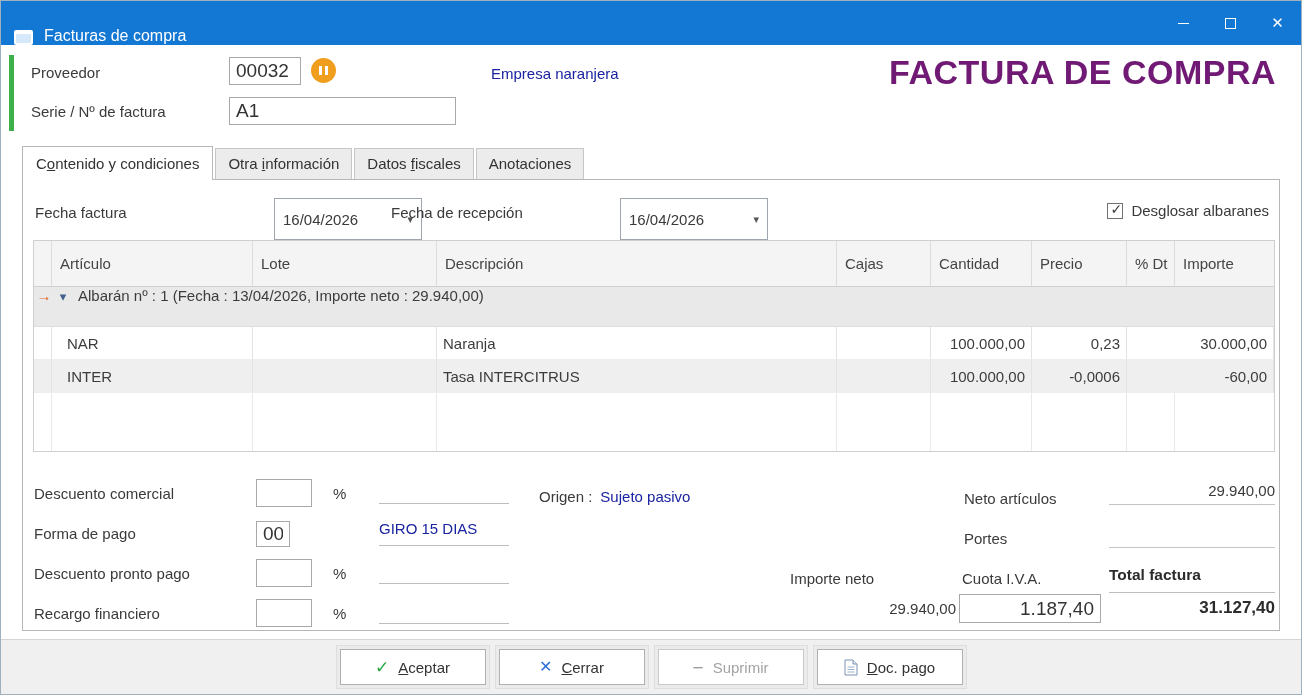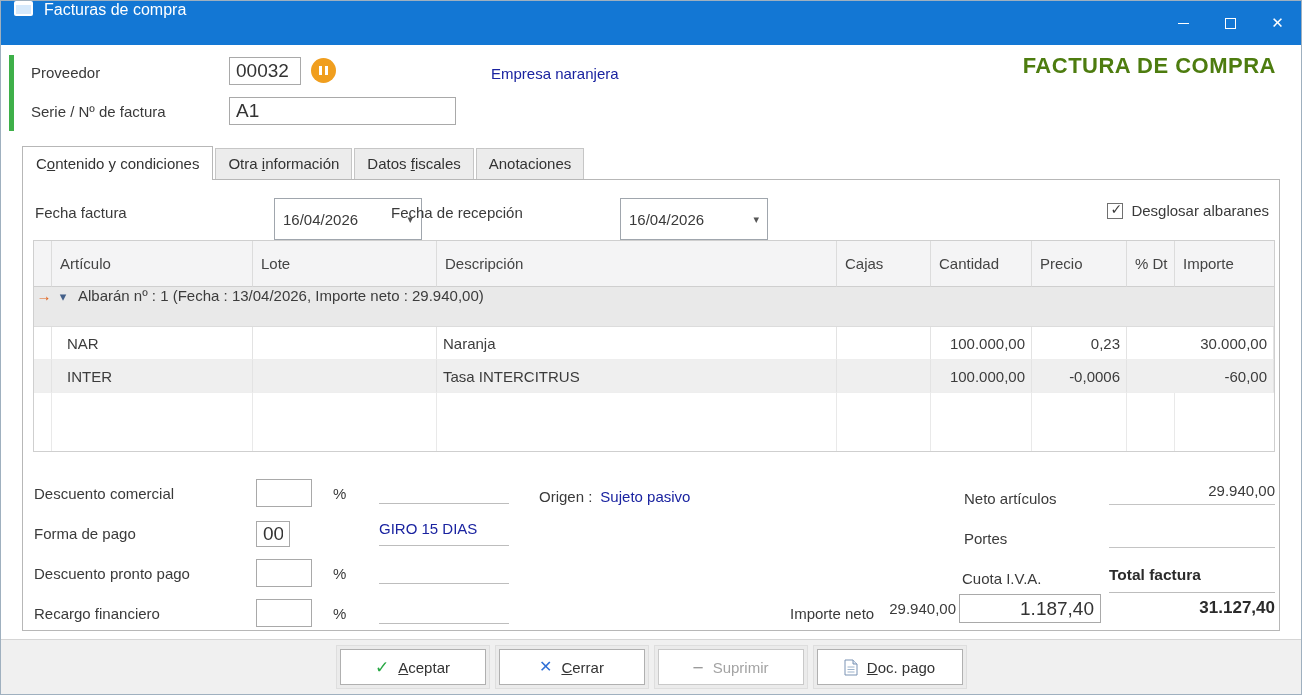--- a/index.html
+++ b/index.html
@@ -8,21 +8,21 @@
     font-family: "Liberation Sans", "DejaVu Sans", sans-serif;
     font-size: 15px; color: #3a3a3a; background: #fff;
   }
   .window {
     width:1302px; height:695px; border:1px solid #9fb0bf;
     display:flex; flex-direction:column; position:relative; background:#fff; overflow:hidden;
   }
   
   .titlebar {
     height:44px; background:var(--titlebar,#1377d4); color:#fff;
-    display:flex; align-items:flex-start; padding-left:13px; flex:none;
+    display:flex; align-items:flex-end; padding-left:13px; flex:none;
   }
   .app-icon { width:19px; height:15px; background:#fff; border-radius:2px; margin-right:11px; position:relative; }
   .app-icon::after { content:""; position:absolute; left:2px; right:2px; top:4px; bottom:2px; background:#d6e9fb; }
   .win-title { font-size:16px; }
   .controls { margin-left:auto; display:flex; height:100%; }
   .ctrl { width:47px; height:100%; display:flex; align-items:center; justify-content:center; cursor:default; color:#fff; font-size:15px; }
   .ctrl .bar { width:11px; height:1px; background:#fff; display:block; }
   .ctrl .box { width:11px; height:11px; border:1px solid #fff; display:block; }
   
   .bodyarea { flex:1; position:relative; background:#fff; }
@@ -33,22 +33,22 @@
   .ip { position:absolute; left:228px; top:12px; width:72px; height:28px; }
   .pause {
     position:absolute; left:310px; top:13px; width:25px; height:25px; border-radius:50%;
     background:var(--orange,#f09e1e); display:flex; align-items:center; justify-content:center; gap:3px; cursor:pointer;
   }
   .pause span { width:3px; height:9px; background:#fff; display:block; }
   .empresa { position:absolute; left:490px; top:20px; color:var(--blue,#1a23a0); }
   .ls { position:absolute; left:30px; top:58px; }
   .is { position:absolute; left:228px; top:52px; width:227px; height:28px; }
   .doc-title {
-    position:absolute; right:25px; top:8px; font-size:22px; font-weight:bold;
-    color:#4d7c0f; letter-spacing:.5px;
+    position:absolute; right:25px; top:8px; font-size:34px; font-weight:bold;
+    color:#701a75; letter-spacing:.5px;
   }
   input {
     border:1px solid #a9a9a9; font-family:inherit; font-size:19px; color:#333;
     padding:2px 6px; background:#fff; outline:none;
   }
   
   .tabs { display:flex; align-items:flex-end; margin-left:21px; height:34px; position:relative; z-index:2; }
   .tab {
     background:#ececec; border:1px solid #c6c6c6; border-bottom:none;
     padding:6px 12px 7px; cursor:pointer; white-space:nowrap; margin-right:2px; color:#333;
@@ -113,21 +113,21 @@
   .f-pct3 { left:310px; top:113px; } .f-ul3 { left:356px; top:108px; }
   .f-lbl4 { left:11px; top:153px; } .f-inp4 { left:233px; top:147px; width:56px; height:28px; }
   .f-pct4 { left:310px; top:153px; } .f-ul4 { left:356px; top:148px; }
   .uline { width:130px; height:24px; border-bottom:1px solid #bdbdbd; }
   .origen { left:516px; top:36px; display:flex; gap:8px; }
   .origen .ov { color:var(--blue,#1a23a0); }
   .t-neto-l { left:941px; top:38px; }
   .t-neto-v { left:1086px; top:30px; width:166px; text-align:right; border-bottom:1px solid #c4c4c4; padding-bottom:5px; }
   .t-portes-l { left:941px; top:78px; }
   .t-portes-v { left:1086px; top:72px; width:166px; height:24px; border-bottom:1px solid #c4c4c4; }
-  .t-impl { left:767px; top:118px;margin-top:35px; }
+  .t-impl { left:767px; top:118px; }
   .t-cuotal { left:939px; top:118px; }
   .t-totl { left:1086px; top:114px; width:166px; font-weight:bold; color:#2b2b2b; font-size:15.5px; }
   .t-impv { left:767px; top:148px; width:166px; text-align:right; }
   .t-cuotav { left:936px; top:142px; width:142px; height:29px; text-align:right; }
   .t-totv { left:1086px; top:140px; width:166px; border-top:1px solid #bdbdbd; text-align:right; font-weight:bold; font-size:17px; color:#2b2b2b; padding-top:5px; }
   
   .bottombar {
     height:55px; flex:none; background:#f0f0f0; border-top:1px solid #d5d5d5;
     display:flex; align-items:center; justify-content:center; gap:5px;
   }

